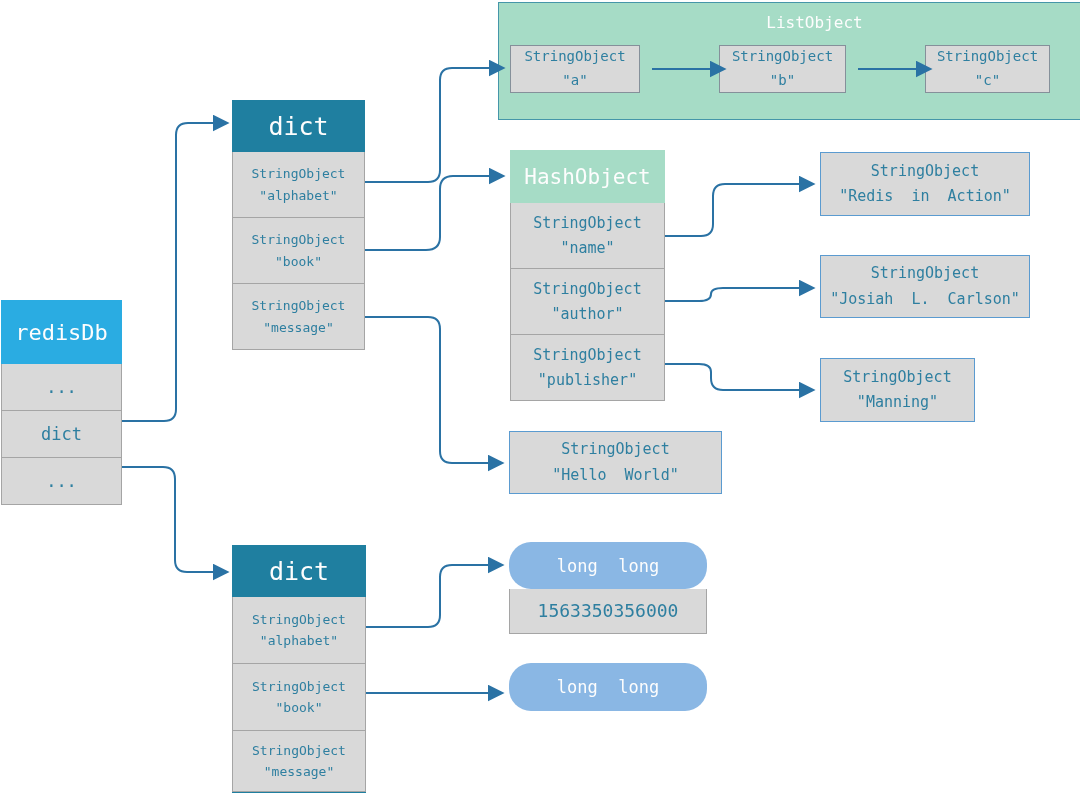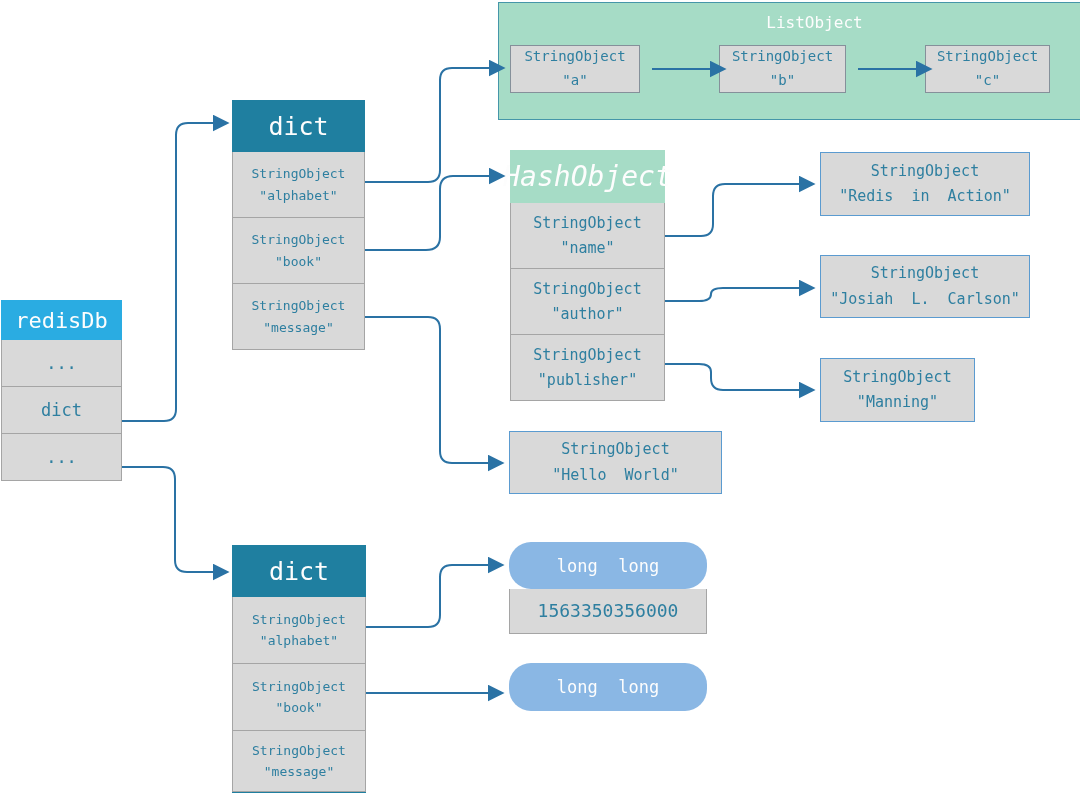--- a/index.html
+++ b/index.html
@@ -44,21 +44,21 @@
   .container-green{background:var(--green);border:1.5px solid var(--green-border);}
   .strip{background:var(--teal);}
   svg.wires{position:absolute;left:0;top:0;pointer-events:none;}
 </style>
 </head>
 <body>
 
 <div id="canvas">
 
   <div class="abs" style="left:1px;top:300px;width:121px;">
-    <div class="hdr hdr-bblue" style="height:40px;font-size:22px;">redisDb</div>
+    <div class="hdr hdr-bblue" style="height:64px;font-size:22px;">redisDb</div>
     <div class="cell cell-single" style="height:46px;font-size:17px;">...</div>
     <div class="cell cell-single" style="height:46px;font-size:17px;">dict</div>
     <div class="cell cell-single" style="height:46px;font-size:17px;">...</div>
   </div>
 
   <div class="abs" style="left:232px;top:100px;width:133px;">
     <div class="hdr hdr-teal" style="height:52px;font-size:25px;">dict</div>
     <div class="cell" style="height:65px;font-size:13px;">
       <div>StringObject</div>
       <div>"alphabet"</div>
@@ -83,21 +83,21 @@
       <div>StringObject</div>
       <div>"b"</div>
     </div>
     <div class="abs sbox b-gray" style="left:426px;top:42px;width:125px;height:48px;font-size:14px;">
       <div>StringObject</div>
       <div>"c"</div>
     </div>
   </div>
 
   <div class="abs" style="left:510px;top:150px;width:155px;">
-    <div class="hdr hdr-green" style="height:53px;font-size:28px;font-style:italic;">HashObject</div>
+    <div class="hdr hdr-green" style="height:53px;font-size:21px;">HashObject</div>
     <div class="cell" style="height:65px;font-size:15px;">
       <div>StringObject</div>
       <div>"name"</div>
     </div>
     <div class="cell" style="height:65px;font-size:15px;">
       <div>StringObject</div>
       <div>"author"</div>
     </div>
     <div class="cell" style="height:65px;font-size:15px;">
       <div>StringObject</div>

